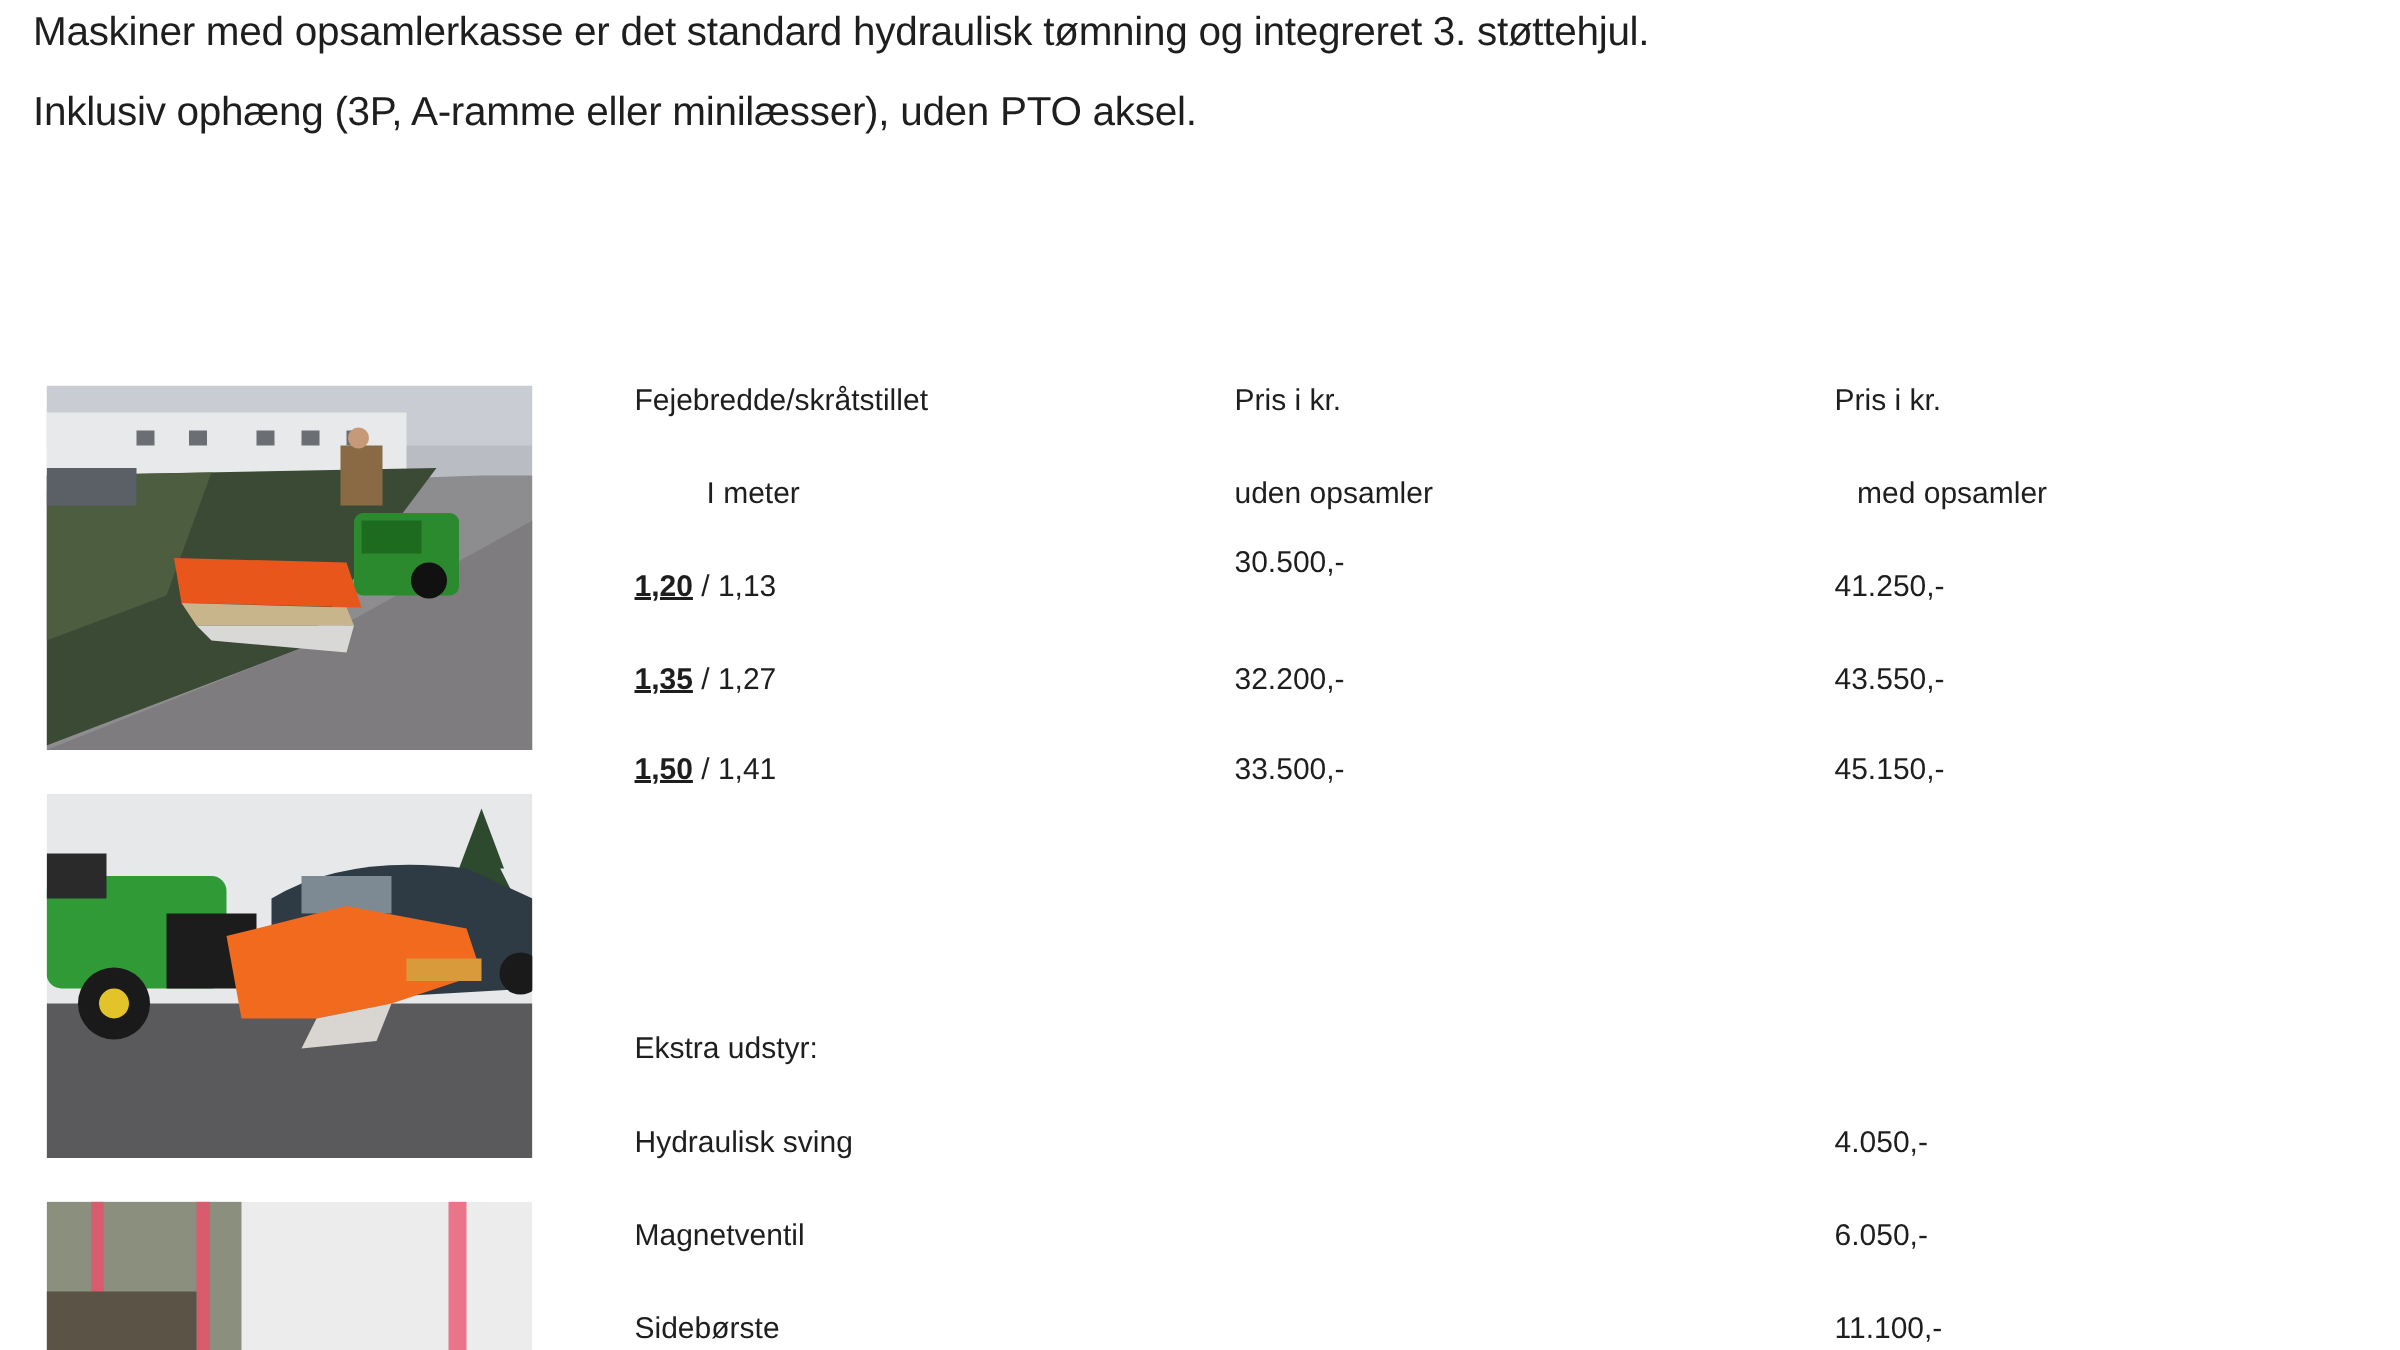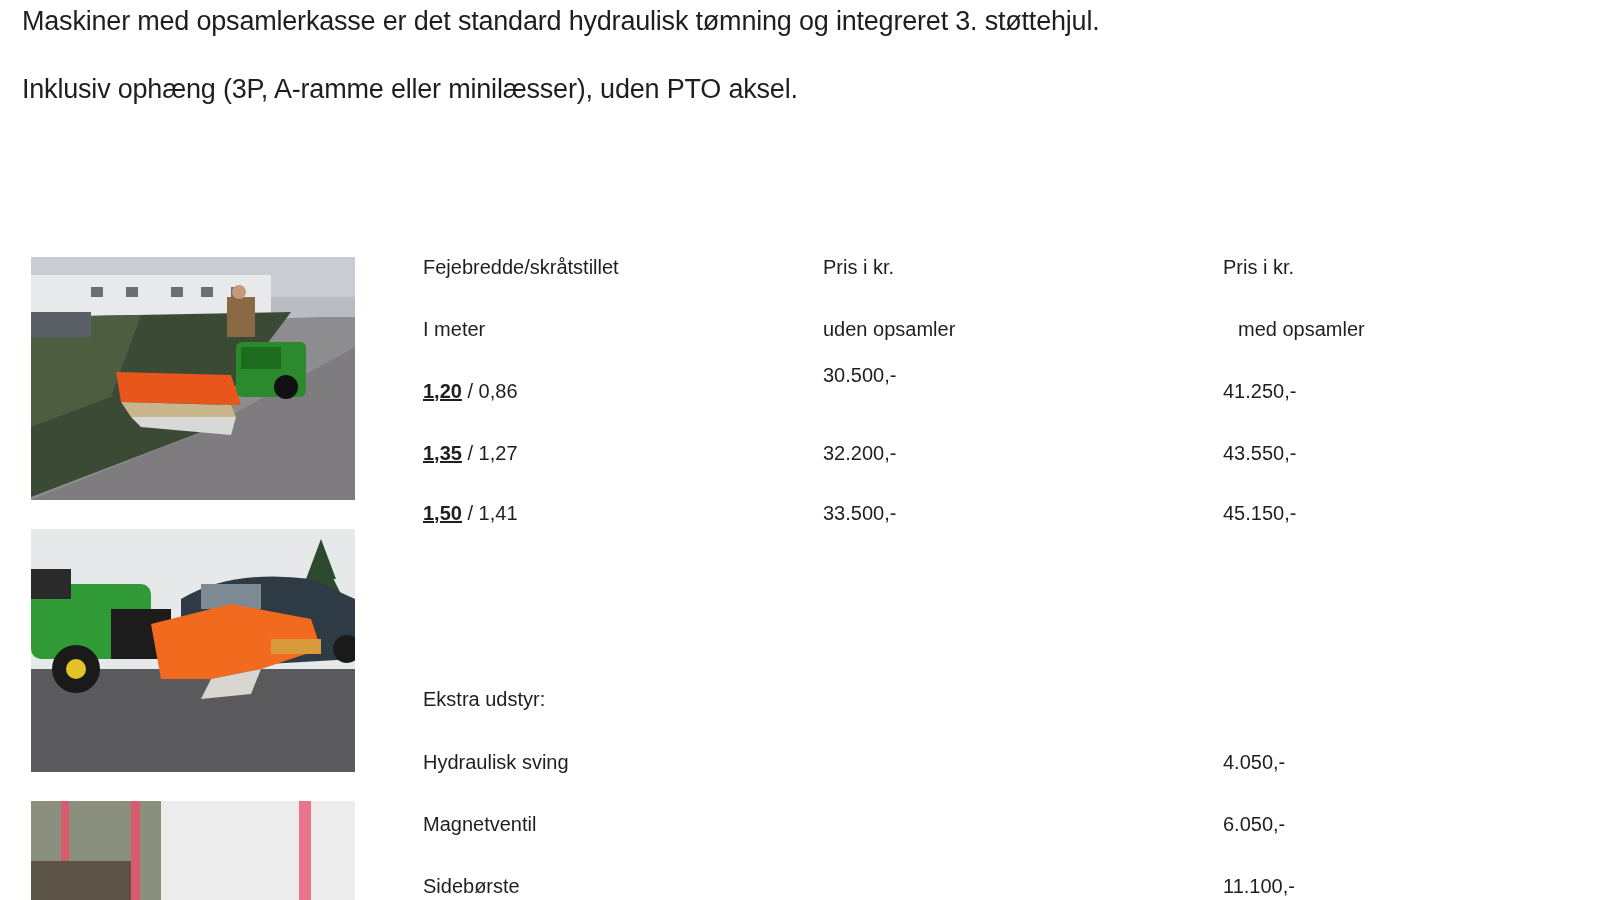--- a/index.html
+++ b/index.html
@@ -1,20 +1,20 @@
 <!DOCTYPE html>
 <html><head>
 <meta charset="utf-8">
 <style>
   html, body { margin:0; padding:0; background:#ffffff; }
   body { width:1600px; height:900px; overflow:hidden; position:relative;
          font-family:"Liberation Sans", "DejaVu Sans", sans-serif; color:#1e1e1e; }
   .intro { position:absolute; left:22px; font-size:27px; line-height:34px; letter-spacing:-0.2px; white-space:nowrap; }
   .intro.l1 { top:4px; }
-  .intro.l2 { top:72px; }
+  .intro.l2 { top:57px; }
 
   .photo { position:absolute; left:31px; width:324px; overflow:hidden; }
   .photo svg { display:block; width:100%; height:100%; }
   .p1 { top:257px; height:243px; }
   .p2 { top:529px; height:243px; }
   .p3 { top:801px; height:99px; }
 
   .cell { position:absolute; font-size:20px; line-height:34px; white-space:nowrap; }
   .c1 { left:423px; }
   .c2 { left:823px; }
@@ -81,25 +81,25 @@
     <rect x="100" y="0" width="9" height="99" fill="#d85b6e"></rect>
     <rect x="268" y="0" width="12" height="99" fill="#e8758a"></rect>
     <rect x="0" y="60" width="100" height="39" fill="#5b5446"></rect>
   </svg>
 </div>
 
 <div class="cell c1" style="top:250px;">Fejebredde/skråtstillet</div>
 <div class="cell c2" style="top:250px;">Pris i kr.</div>
 <div class="cell c3" style="top:250px;">Pris i kr.</div>
 
-<div class="cell c1" style="top:312px;">I meter</div>
+<div class="cell c1" style="top:312px;margin-left:48px;">I meter</div>
 <div class="cell c2" style="top:312px;">uden opsamler</div>
 <div class="cell c3" style="top:312px;margin-left:15px;">med opsamler</div>
 
-<div class="cell c1" style="top:374px;"><span class="bold">1,20</span><span> / 0,86</span></div>
+<div class="cell c1" style="top:374px;"><span class="bold">1,20</span><span> / 1,13</span></div>
 <div class="cell c2" style="top:358px;">30.500,-</div>
 <div class="cell c3" style="top:374px;">41.250,-</div>
 
 <div class="cell c1" style="top:436px;"><span class="bold">1,35</span><span> / 1,27</span></div>
 <div class="cell c2" style="top:436px;">32.200,-</div>
 <div class="cell c3" style="top:436px;">43.550,-</div>
 
 <div class="cell c1" style="top:496px;"><span class="bold">1,50</span><span> / 1,41</span></div>
 <div class="cell c2" style="top:496px;">33.500,-</div>
 <div class="cell c3" style="top:496px;">45.150,-</div>

